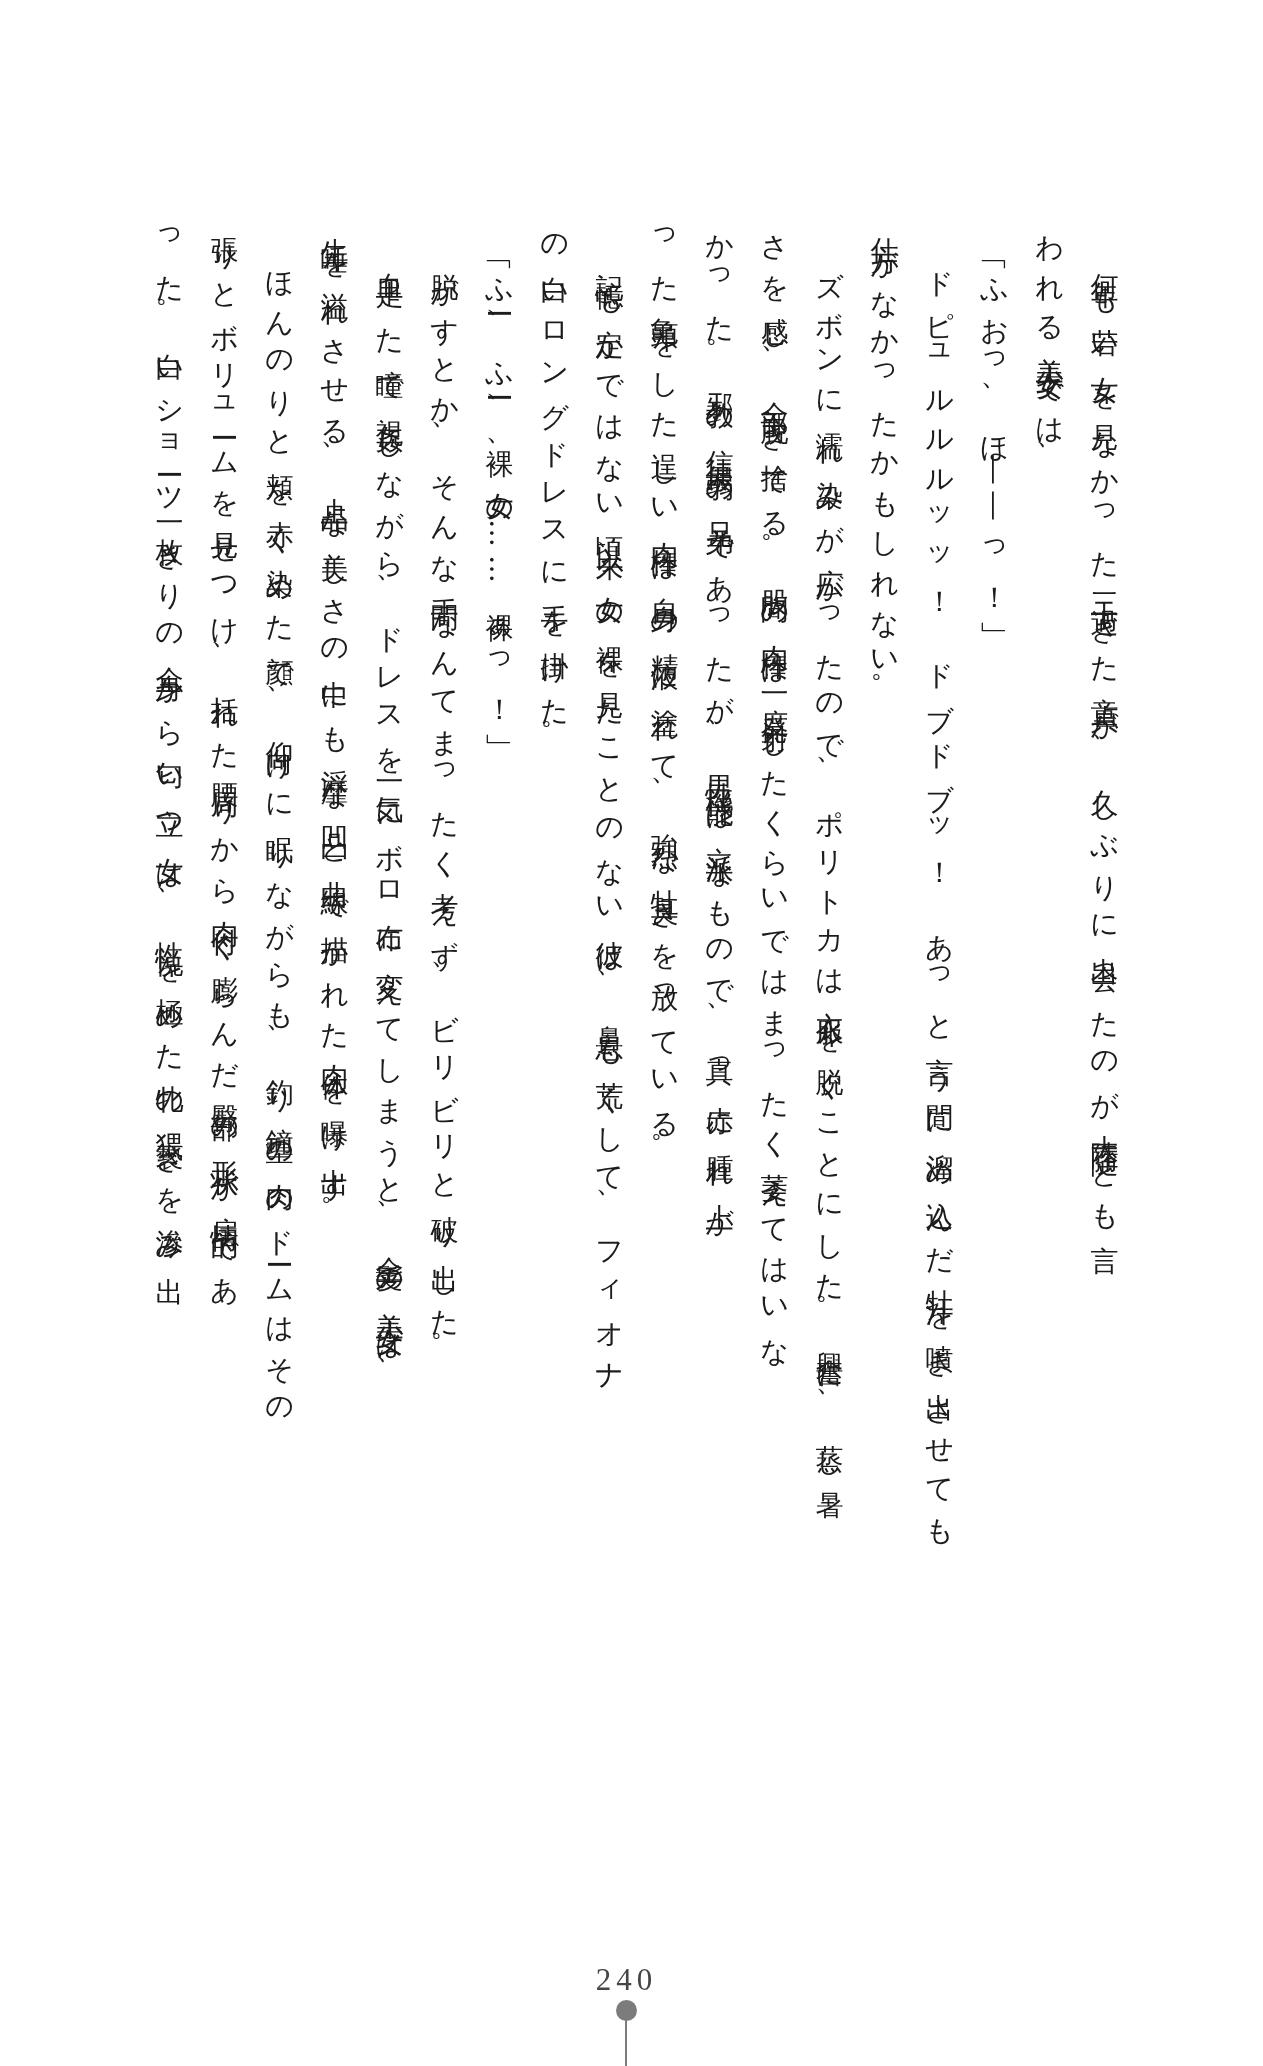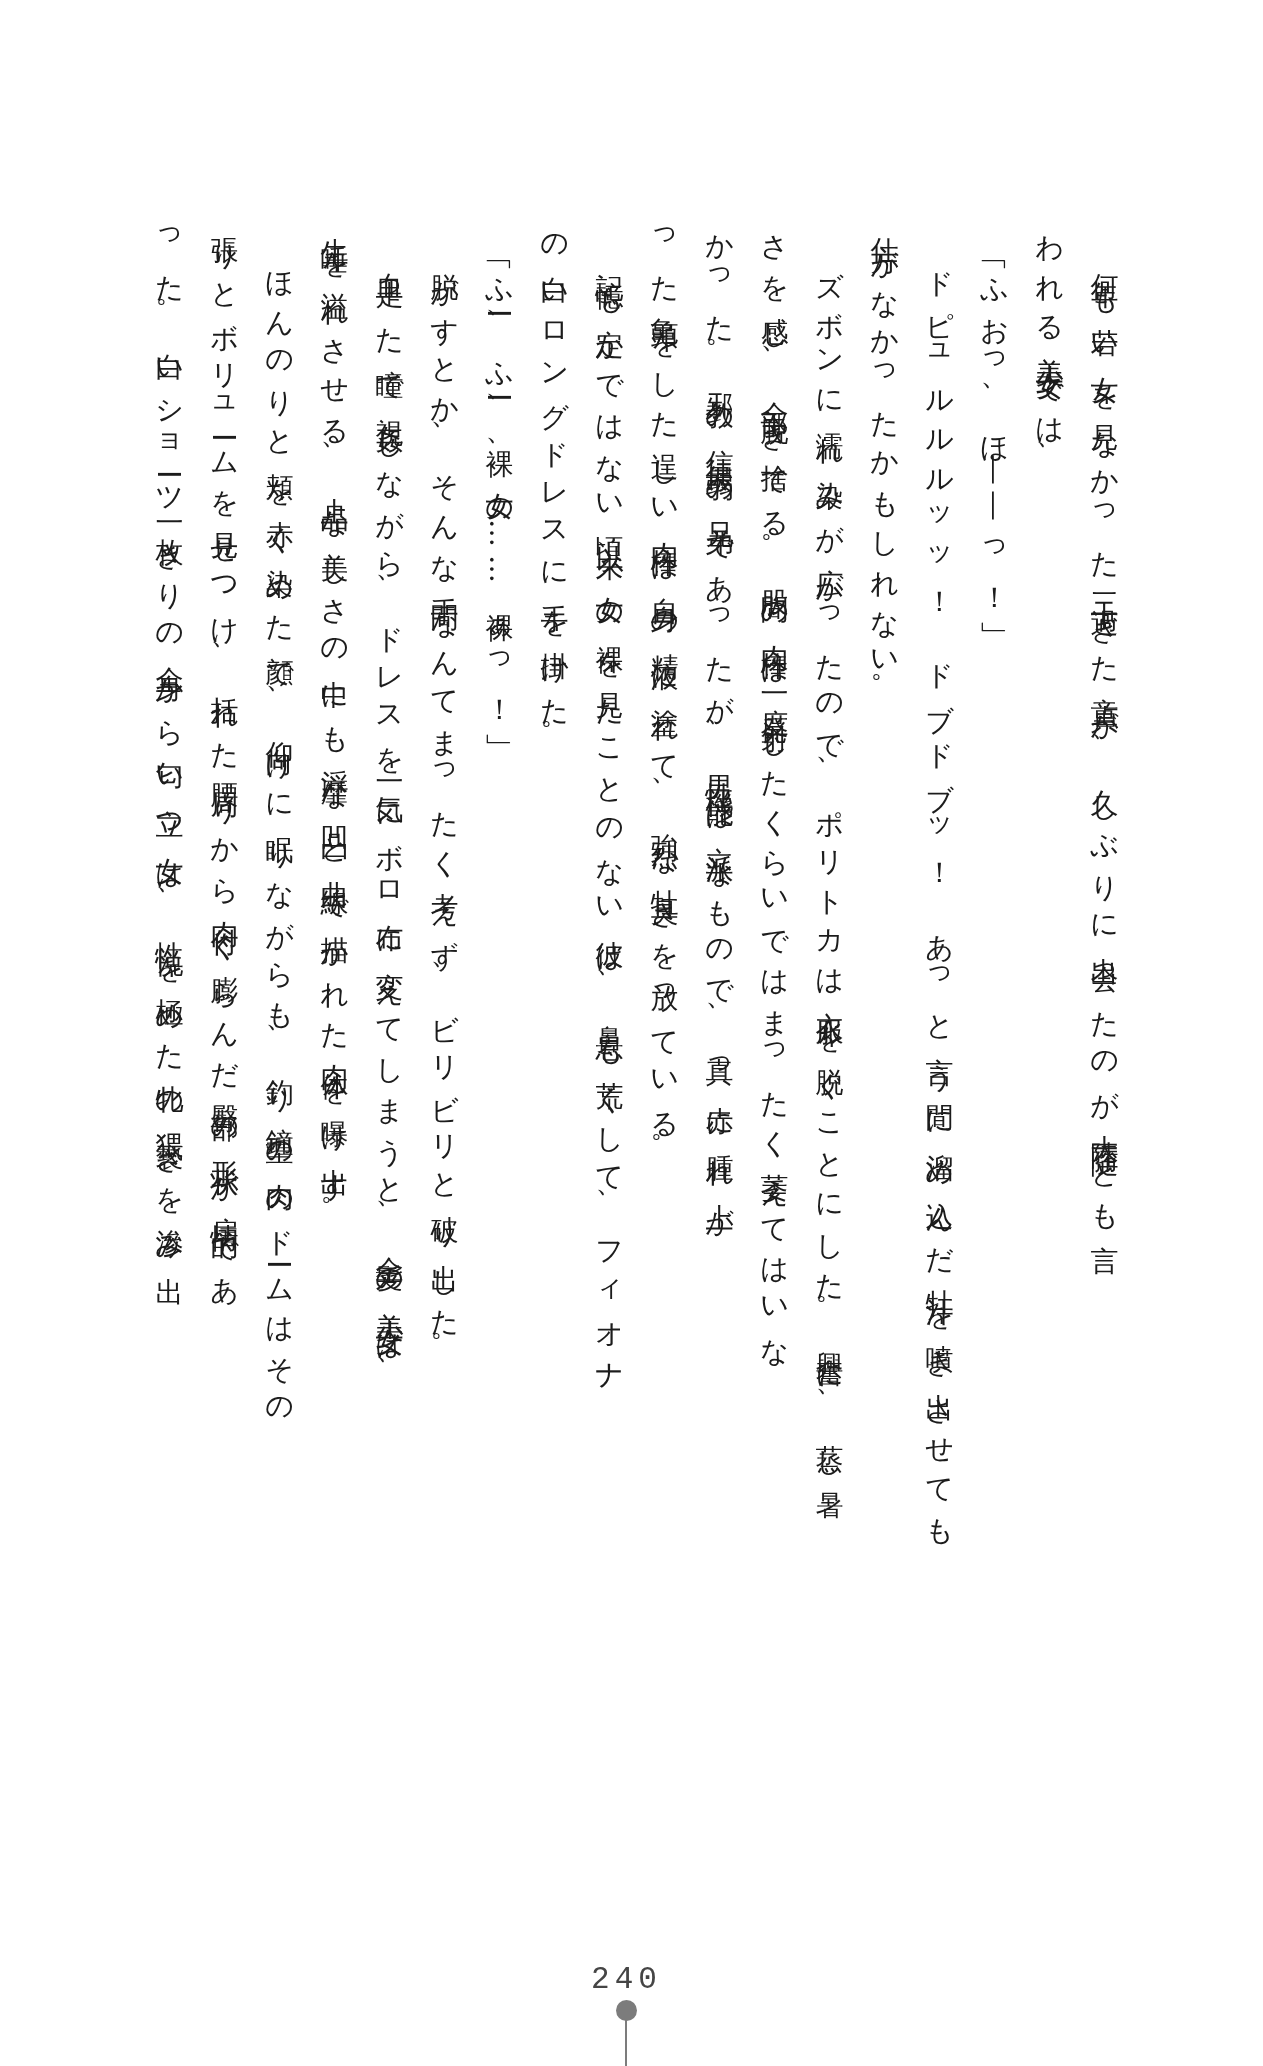--- a/index.html
+++ b/index.html
@@ -38,21 +38,21 @@
     padding: 0;
     white-space: nowrap;        
   }
   
   .page-number {
     position: absolute;
     top: 1962px;
     left: 0;
     width: 1253px;
     text-align: center;
-    font-family: Liberation Mono, monospace;
+    font-family: Liberation Serif, serif;
     font-size: 31px;
     font-weight: 400;
     letter-spacing: 5px;
     color: #454545;
   }
   .footer-dot {
     position: absolute;
     top: 2000px;
     left: 616px;
     width: 21px;

